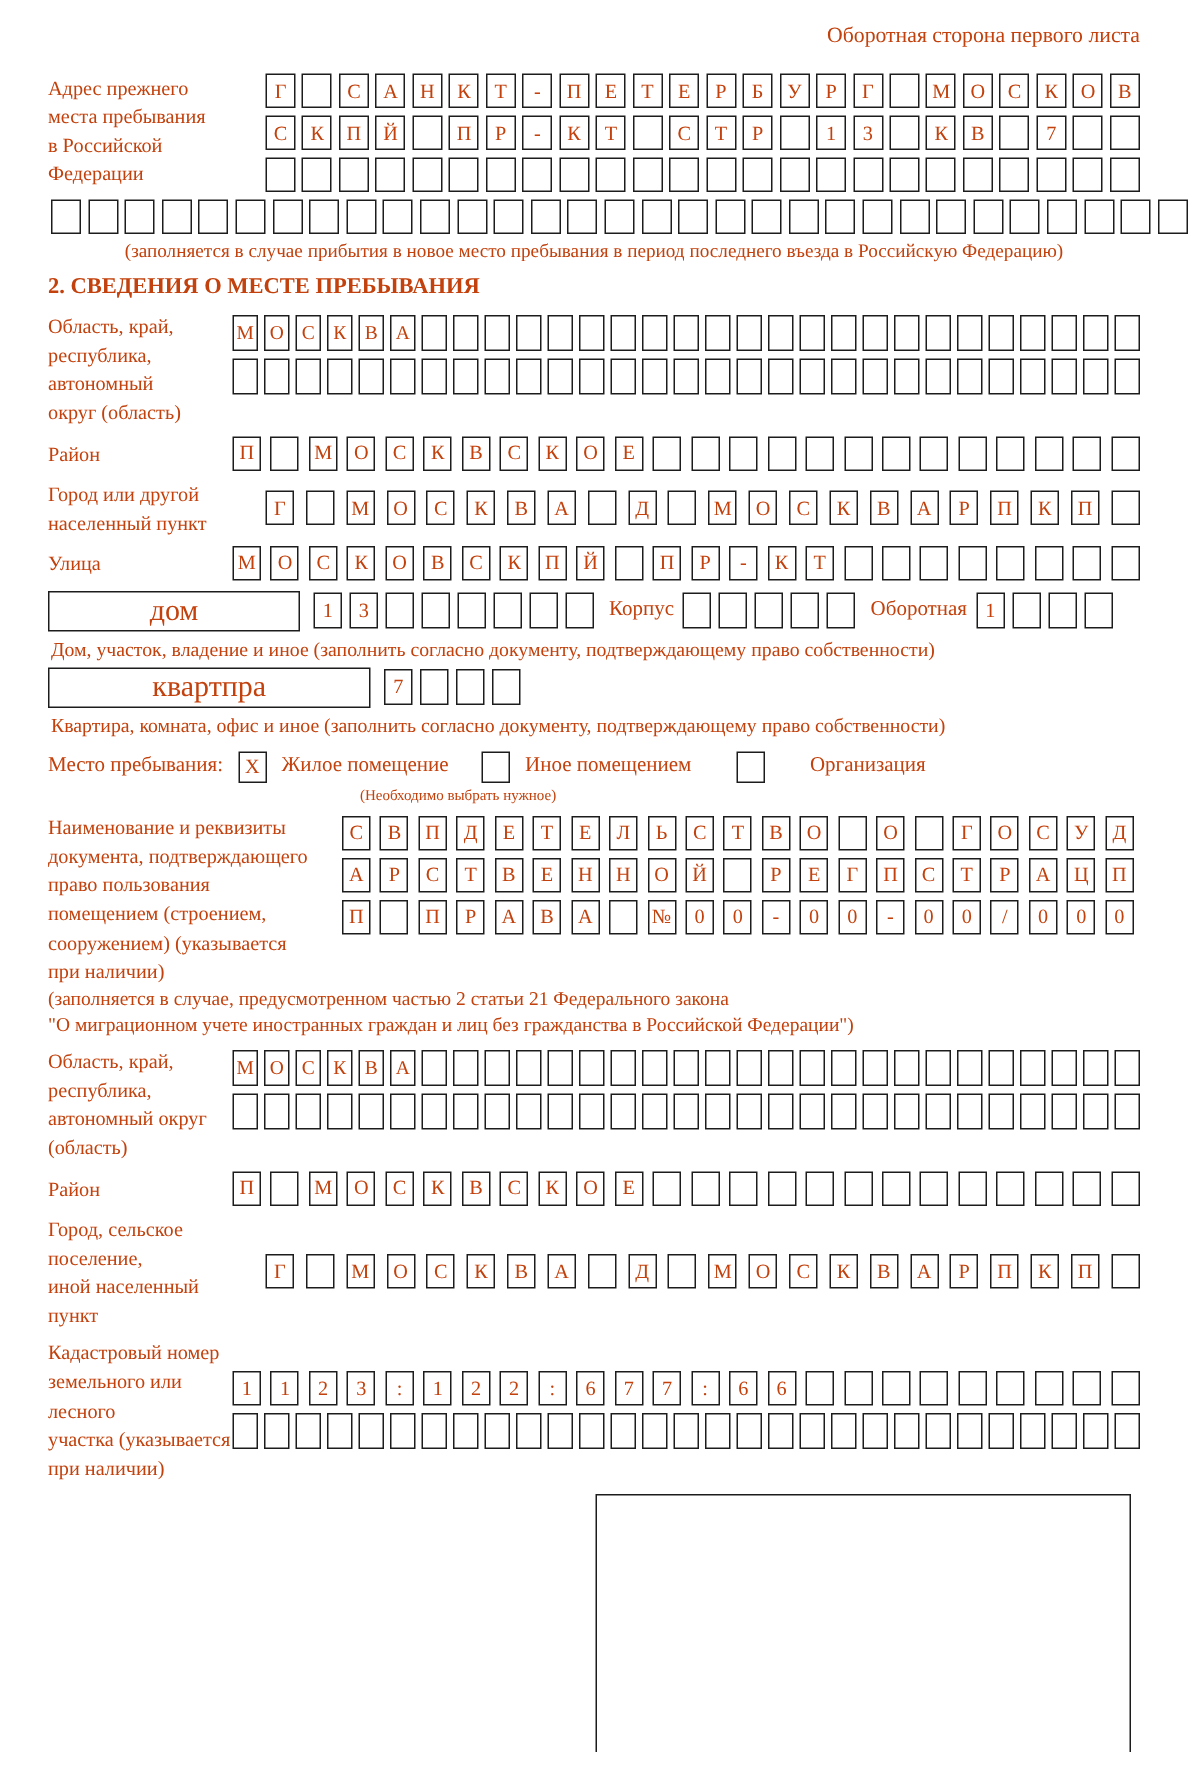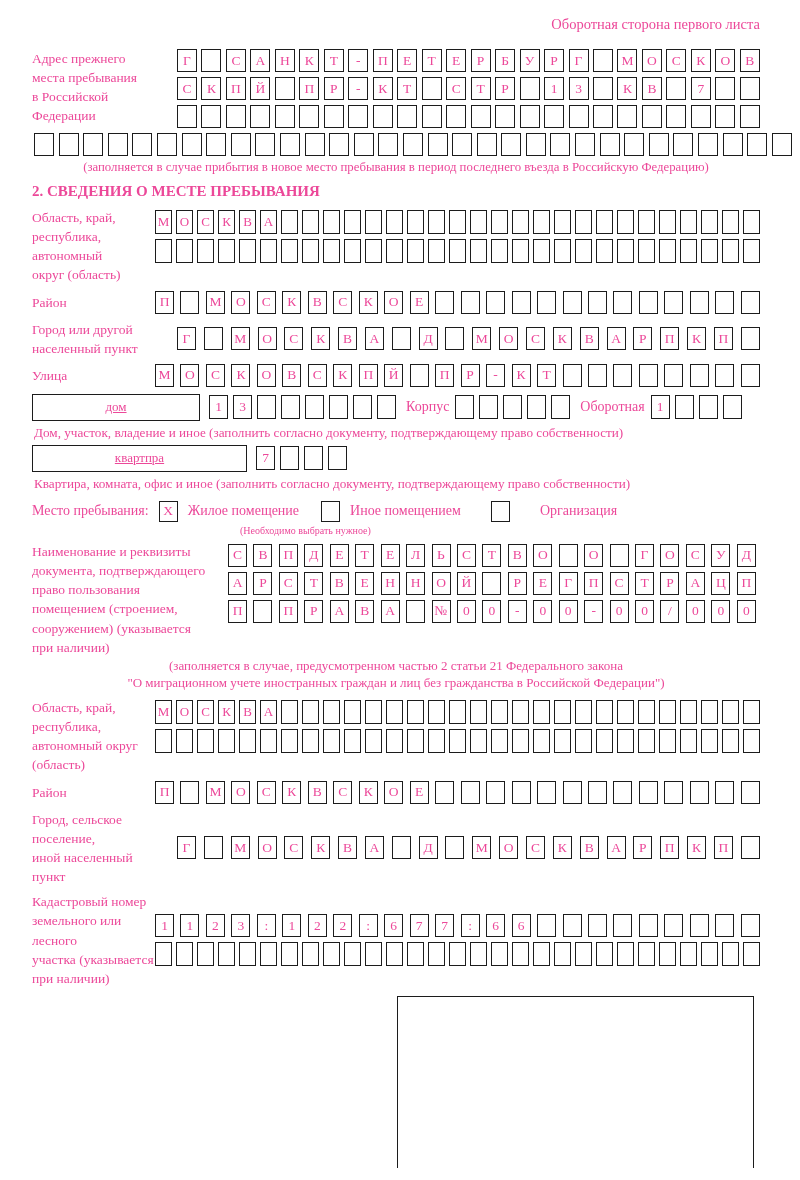--- a/index.html
+++ b/index.html
@@ -2,21 +2,21 @@
 <html><head>
 <meta charset="utf-8">
 <style>
   * { box-sizing: border-box; margin: 0; padding: 0; }
   html,body { background:#fff; }
   .sheet {
     position: relative;
     width: 800px; height: 1168px;
     overflow: hidden;
     font-family: "Liberation Serif", "DejaVu Serif", serif;
-    color: #ec4899;
+    color: #c2410c;
     padding: 16px 40px 0 32px;
     background: #fff;
   }
   .header-note { text-align: right; font-size: 14.5px; margin-bottom: 16px; }
 
   .lbl { font-size: 13.5px; line-height: 1.42; white-space: pre-line; }
 
   .frow { display: grid; align-items: center; }
   .frow.prev   { grid-template-columns: 145px 1fr; align-items: start; }
   .frow.c150   { grid-template-columns: 123px 1fr; }
@@ -43,38 +43,37 @@
   .note  { font-size: 12.8px; text-align: center; margin: 4px 0 2px 0; }
   .note-left { font-size: 13.2px; text-align: left; margin: 4px 0 3px 2px; }
   .sec-title { font-size: 15px; font-weight: bold; text-align: left; margin: 8px 0 8px 0; }
 
   .blk { margin-top: 6px; }
 
   .inline-row { display: flex; align-items: center; margin-top: 7px; }
   .typebox {
     border: 1.6px solid #1c1c1c; height: 27px;
     display: flex; align-items: center; justify-content: center;
-    font-size: 13px;
-    text-decoration: underline;
+    font-size: 20px;
   }
   .typebox.dom { width: 168px; }
   .typebox.kv  { width: 215px; }
   .mini-boxes { display: inline-flex; gap: 5px; margin-left: 9px; }
   .mini-boxes .cbox { width: 19px; height: 24px; }
   .inline-lbl { font-size: 14px; margin-left: 10px; margin-right: 6px; }
 
   .chk-row { display: flex; align-items: center; font-size: 14px; margin-top: 9px; }
   .chk {
     width: 19px; height: 21px; border: 1.6px solid #1c1c1c;
     display: inline-flex; align-items: center; justify-content: center;
     font-size: 13.5px; margin: 0 10px;
   }
   .chk-note { font-size: 10px; margin: 3px 0 2px 208px; }
 
-  .fact-note { font-size: 13px; text-align: center; line-height: 1.35; }
+  .fact-note { font-size: 13px; text-align: left; line-height: 1.35; }
 
   .stamp-wrap { width: 430px; margin-left: auto; margin-top: 8px; }
   .stamp-box { width: 357px; height: 174px; border: 1.6px solid #1c1c1c; margin-left: auto; margin-right: 6px; }
 
   .gorod-ml { margin-left: 22px; width: 583px; }
 </style>
 </head>
 <body>
 
 <div class="sheet">

